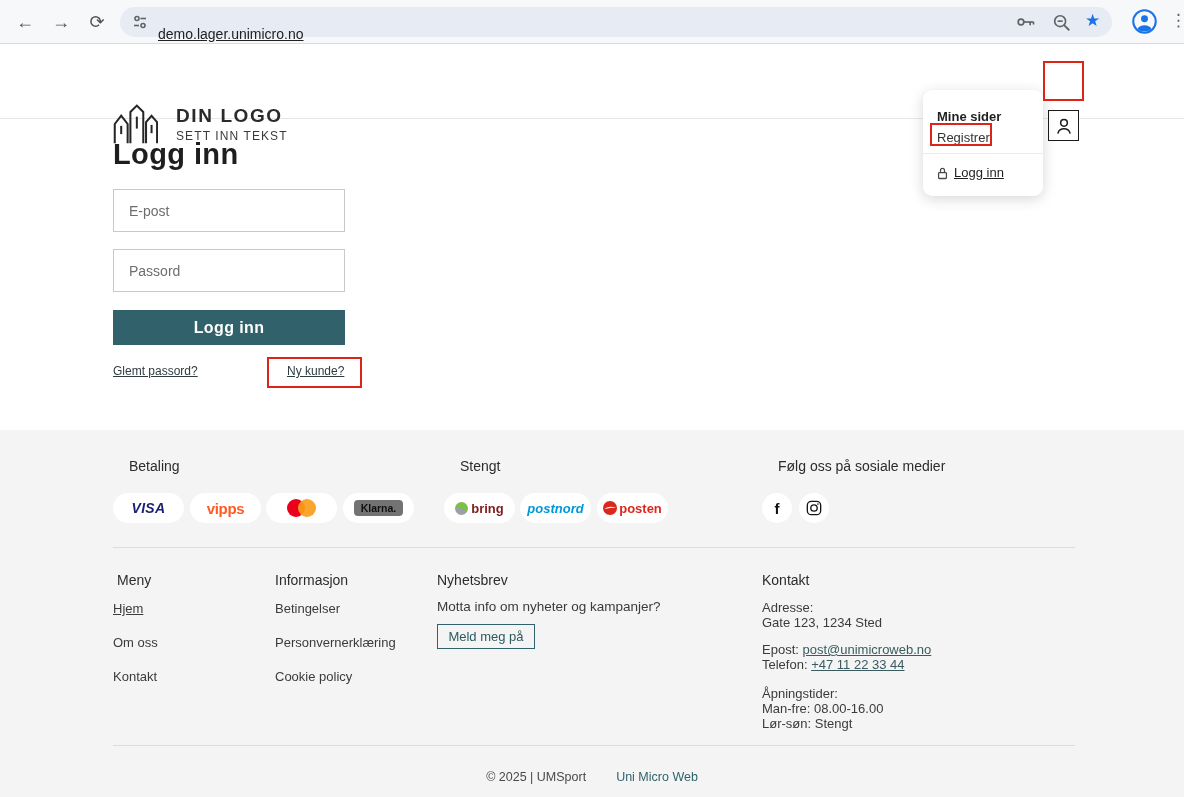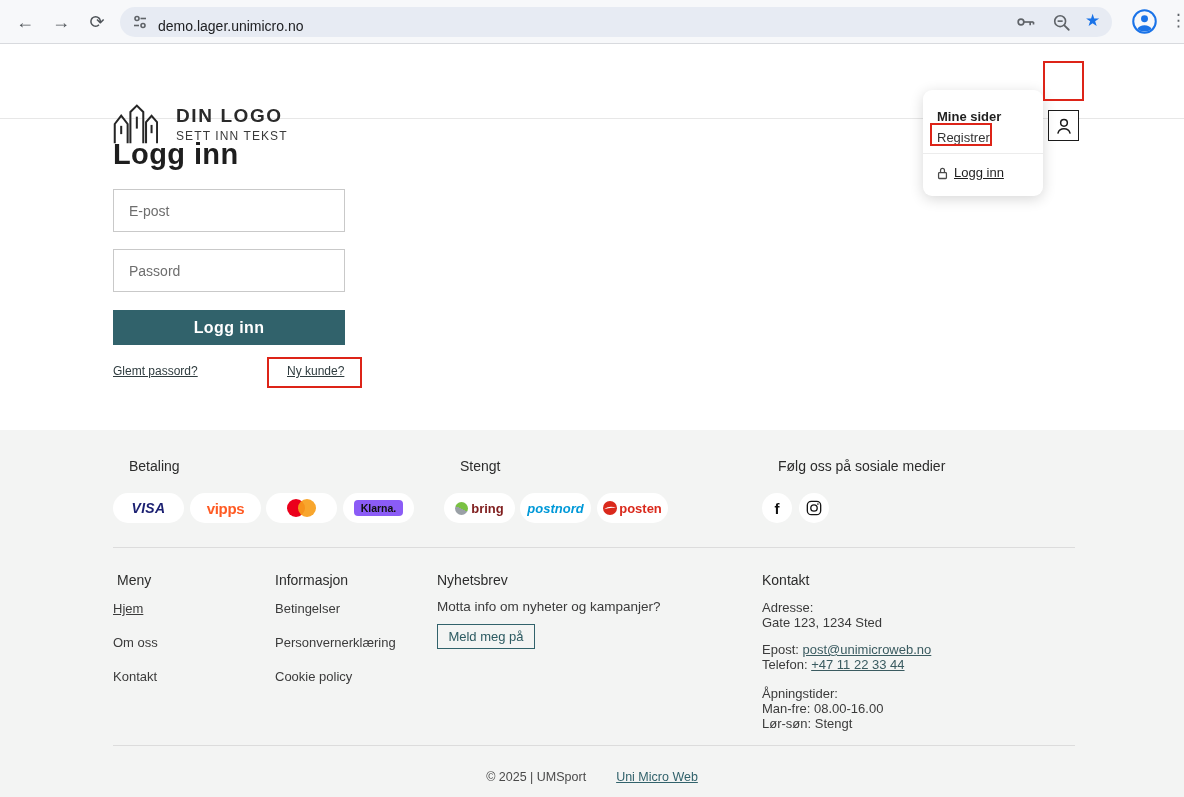--- a/index.html
+++ b/index.html
@@ -4,21 +4,21 @@
 <style>
   * { margin:0; padding:0; box-sizing:border-box; }
   html,body { width:1184px; height:797px; }
   body { font-family:"Liberation Sans", sans-serif; background:#fff; position:relative; overflow:hidden; }
   .abs { position:absolute; }
 
   
   .browser-bar { position:absolute; top:0; left:0; width:1184px; height:44px; background:#f7f8fa; border-bottom:1px solid #d8dade; z-index:5; }
   .nav-btn { position:absolute; top:9px; width:26px; height:26px; font-size:18px; color:#50555a; display:flex; align-items:center; justify-content:center; cursor:pointer; }
   .omnibox { position:absolute; left:120px; top:7px; width:992px; height:30px; background:#e7ebf3; border-radius:15px; }
-  .omnibox .url { position:absolute; left:38px; top:4px; line-height:30px; font-size:14px; color:#202124; }
+  .omnibox .url { position:absolute; left:38px; top:12px; line-height:30px; font-size:14px; color:#202124;text-decoration:underline; }
   .pill-ico { position:absolute; top:6px; }
   .star { position:absolute; top:3px; font-size:17px; color:#1a73e8; }
   .kebab { position:absolute; left:1170px; top:10px; font-size:17px; color:#5f6368; letter-spacing:0; }
 
   
   .site-header { position:absolute; top:44px; left:0; width:1184px; height:75px; background:#fff; border-bottom:1px solid #e7e7e7; }
   .logo { position:absolute; left:112px; top:58px; display:flex; align-items:center; cursor:pointer; }
   .logo-text { margin-left:18px; }
   .logo-title { font-size:19px; font-weight:bold; letter-spacing:1.6px; color:#2a2a2a; }
   .logo-sub { font-size:12px; letter-spacing:1.1px; color:#3a3a3a; margin-top:2px; }
@@ -44,37 +44,37 @@
 
   
   .footer { position:absolute; top:430px; left:0; width:1184px; height:367px; background:#f3f4f3; }
   .f-label { position:absolute; top:28px; font-size:14px; color:#2c2c2c;margin-left:16px; }
   .pill { position:absolute; top:63px; width:71px; height:30px; border-radius:15px; background:#fff; display:flex; align-items:center; justify-content:center; }
   .visa-txt { font-size:14px; font-weight:bold; font-style:italic; color:#1a1f71; letter-spacing:.3px; }
   .vipps-txt { font-size:15px; font-weight:bold; color:#ff5b24; letter-spacing:-.3px; }
   .mc-c { width:18px; height:18px; border-radius:50%; }
   .mc-red { background:#eb001b; }
   .mc-orange { background:#f79e1b; margin-left:-7px; opacity:.92; }
-  .klarna-badge { background:#8b5cf6; border-radius:4px; padding:2px 7px; font-size:10.5px; font-weight:bold; color:#111; }
+  .klarna-badge { background:#737373; border-radius:4px; padding:2px 7px; font-size:10.5px; font-weight:bold; color:#111; }
   .bring-dot { width:13px; height:13px; border-radius:50%; background:linear-gradient(205deg,#7ac143 52%,#9aa0a6 52%); margin-right:3px; }
   .bring-txt { font-size:13px; font-weight:bold; color:#7f1d1d;text-align:center; }
   .postnord-txt { font-size:13px; font-weight:bold; font-style:italic; color:#0099d8; }
   .posten-txt { font-size:13px; font-weight:bold; color:#da291c; margin-left:2px; }
   .soc { position:absolute; top:63px; width:30px; height:30px; border-radius:50%; background:#fff; display:flex; align-items:center; justify-content:center; cursor:pointer; }
   .fb-f { font-size:15px; font-weight:bold; color:#111; }
   .f-div { position:absolute; left:113px; width:962px; height:1px; background:#dcdcdc; }
   .col-h { position:absolute; top:142px; font-size:14px; color:#2c2c2c; }
   .f-item { position:absolute; font-size:13px; color:#3b3b3b; }
   .f-link { text-decoration:underline; cursor:pointer; }
   .newsletter-btn { position:absolute; left:437px; top:194px; width:98px; height:25px; background:transparent; border:1px solid #31626b; color:#2c5a61; font-size:13px; cursor:pointer; font-family:"Liberation Sans",sans-serif; }
   .contact-line { position:absolute; left:762px; font-size:13px; color:#3b3b3b; }
   .contact-line a, .c-link { color:#3a5b60; text-decoration:underline; cursor:pointer; }
   .copy-row { position:absolute; left:0; top:340px; width:100%; display:flex; justify-content:center; gap:30px; align-items:center; }
   .copy-txt { font-size:12.5px; color:#4a4a4a; }
-  .credit-link { font-size:12.5px; color:#31626b; text-decoration:underline; cursor:pointer; }
+  .credit-link { font-size:12.5px; color:#31626b; cursor:pointer; }
 </style>
 </head>
 <body>
 
 <div class="browser-bar">
   <div class="nav-btn" style="left:12px">←</div>
   <div class="nav-btn" style="left:48px">→</div>
   <div class="nav-btn" style="left:84px">⟳</div>
 
   <div class="omnibox">

